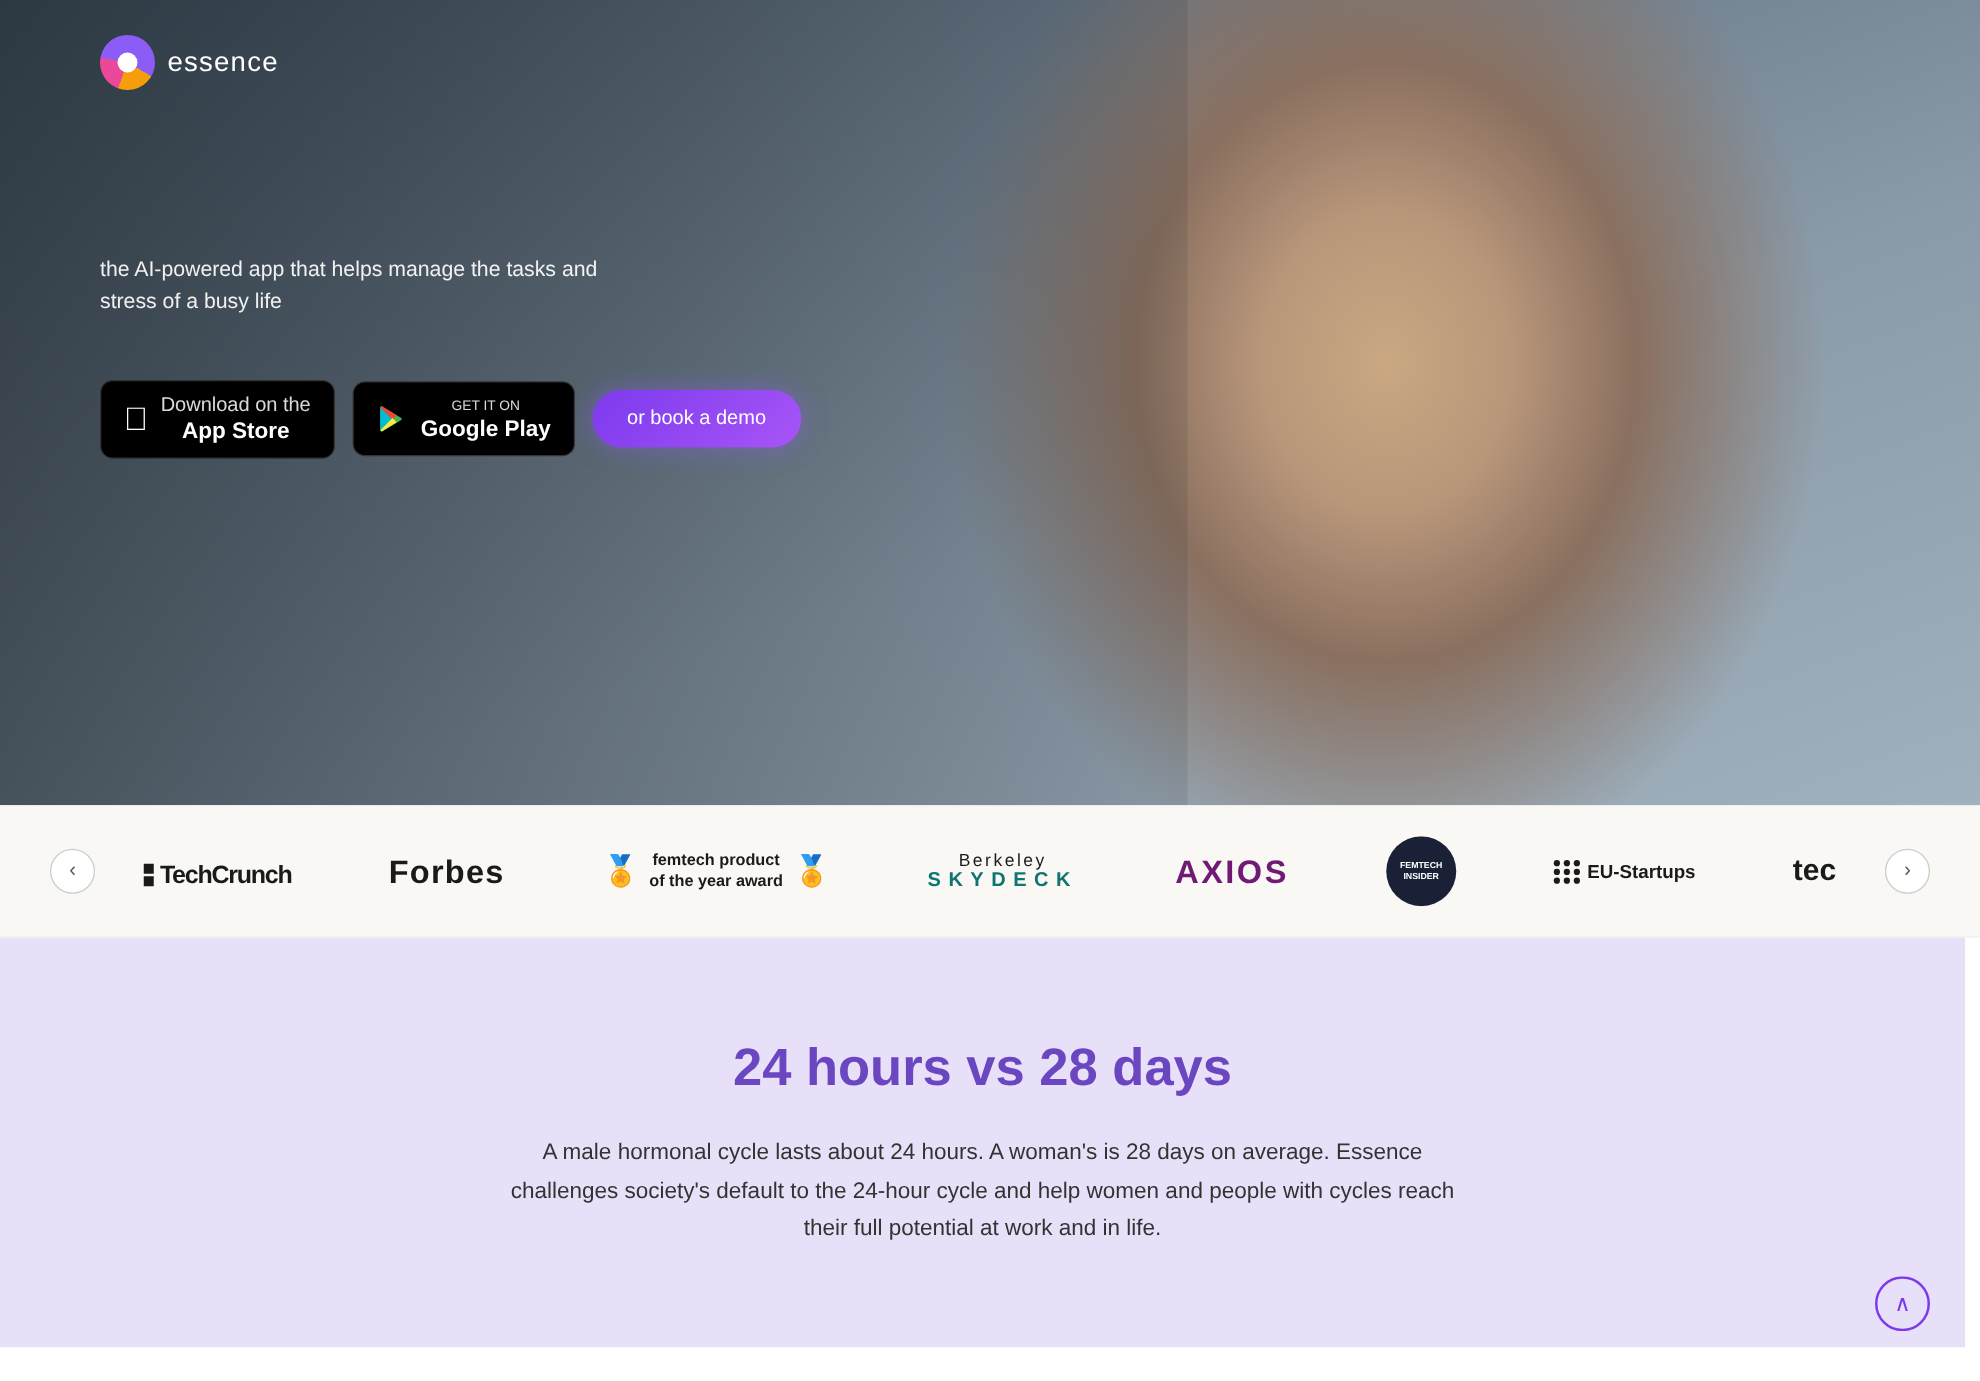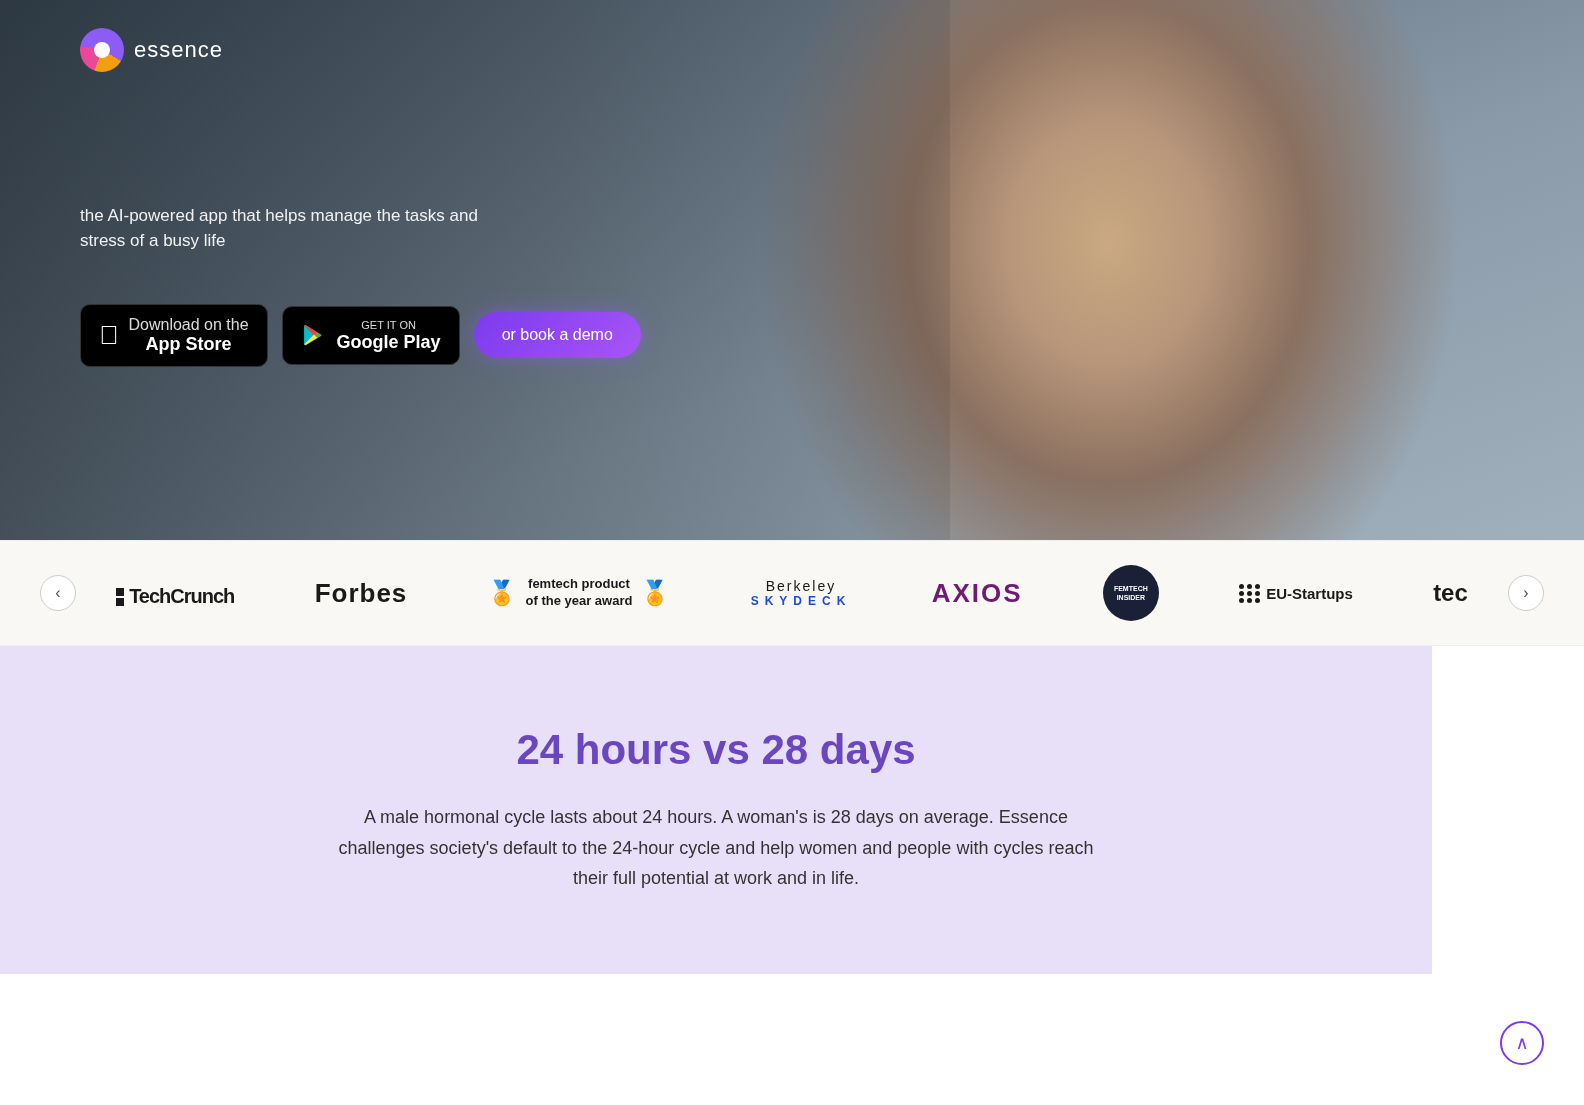--- a/index.html
+++ b/index.html
@@ -2,21 +2,21 @@
 <html><head>
   <meta charset="utf-8">
   <style>
     * { margin: 0; padding: 0; box-sizing: border-box; }
     body { font-family: -apple-system, BlinkMacSystemFont, 'Segoe UI', sans-serif; overflow-x: hidden; }
 
     
     .hero {
       position: relative;
       width: 1584px;
-      height: 540px;
+      height: 644px;
       background: linear-gradient(to right, rgba(30,40,50,0.7) 40%, rgba(30,40,50,0.2) 100%),
                   linear-gradient(135deg, #6b7a8a 0%, #8fa0ad 40%, #a8b8c4 70%, #c0cdd5 100%);
       display: flex;
       flex-direction: column;
       justify-content: flex-start;
       overflow: hidden;
     }
 
     
     .hero::before {
@@ -241,21 +241,21 @@
     .femtech-laurel {
       font-size: 24px;
       color: #1a1a1a;
     }
     .femtech-text { font-size: 13px; font-weight: 600; line-height: 1.3; }
 
     .logo-berkeley {
       text-align: center;
     }
     .berkeley-sky { font-size: 14px; font-weight: 400; color: #1a1a1a; letter-spacing: 2px; }
-    .berkeley-deck { font-size: 12px; font-weight: 700; color: #1d4ed8; letter-spacing: 6px; }
+    .berkeley-deck { font-size: 16px; font-weight: 700; color: #0f766e; letter-spacing: 6px; }
 
     .logo-axios {
       font-size: 26px;
       font-weight: 800;
       color: #701a75;
       letter-spacing: 2px;
     }
 
     .logo-femtech-insider {
       width: 56px; height: 56px;
@@ -293,21 +293,21 @@
     .logo-tec {
       font-size: 24px;
       font-weight: 800;
       color: #1a1a1a;
       overflow: hidden;
       max-width: 60px;
     }
 
     
     .section-purple {
-      width: 1432px;
+      width: 1572px;
       background: #e8e0f8;
       padding: 80px 116px 80px;
       text-align: center;
     }
 
     .section-title {
       font-size: 42px;
       font-weight: 700;
       color: #6b46c1;
       margin-bottom: 28px;

